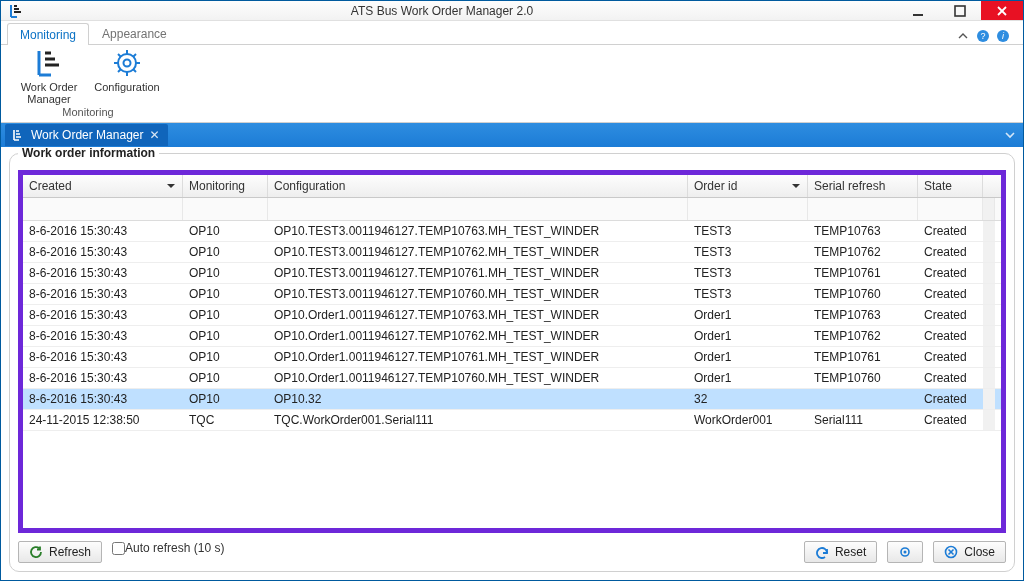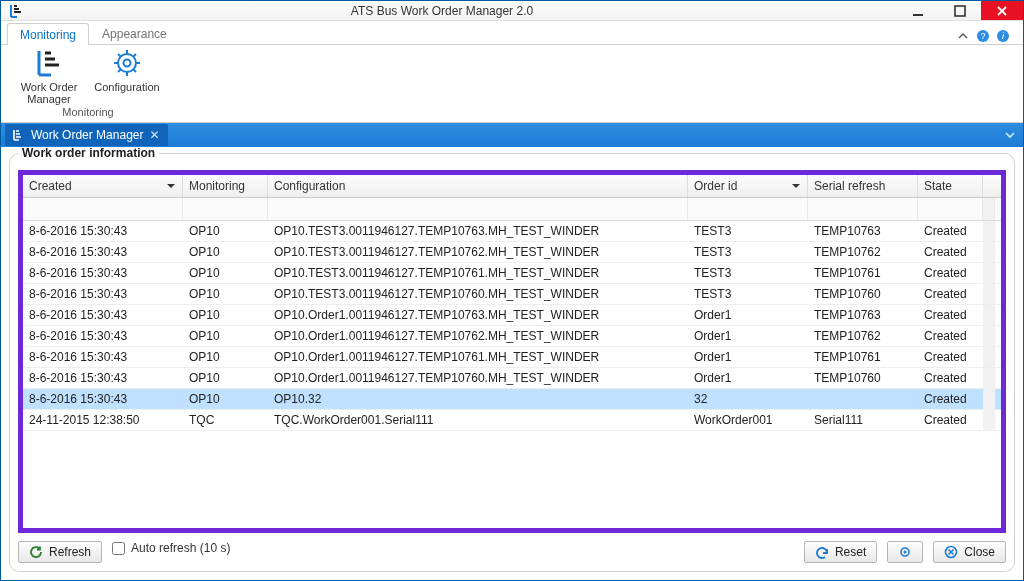--- a/index.html
+++ b/index.html
@@ -53,21 +53,21 @@
   .grid-row .cell { padding:3px 6px; border-right:1px solid transparent; color:#222; white-space:nowrap; overflow:hidden; text-overflow:ellipsis; }
   .grid-row.selected { background:#bfe0ff; }
   .grid-row .cell.scroll-gutter { background:#f1f1f1; padding:0; }
   .grid-header .cell.scroll-gutter { background:linear-gradient(#fdfdfd,#eeeeee); padding:0; }
   .grid-filter .cell.scroll-gutter { background:#f1f1f1; }
   
   .action-bar { display:flex; align-items:flex-start; gap:10px; padding-top:8px; font-size:12px; }
   .spacer-flex { flex:1; }
   .btn { border:1px solid #b5b5b5; background:linear-gradient(#fdfdfd,#e8e8e8); border-radius:2px; padding:3px 10px; font-size:12px; color:#222; display:inline-flex; align-items:center; gap:6px; }
   .btn .bico { width:14px; height:14px; display:flex; align-items:center; justify-content:center; }
-  .chk { display:flex; align-items:center; gap:6px; color:#333; }
+  .chk { display:flex; align-items:center; color:#333; }
   .chk input { margin:0; }
   
   .statusbar { height: 22px; background: linear-gradient(#2e8de0,#1c7cd6); color:#fff; font-size:11px; display:flex; align-items:center; padding:0 6px; gap:8px; }
   .statusbar .spacer { flex:1; }
   .statusbar .sep { opacity:.6; }
   .statusbar b { font-weight:600; }
   .statusbar .pill { width:14px; height:10px; border-radius:5px; }
   
   svg { display:block; }
 </style>

